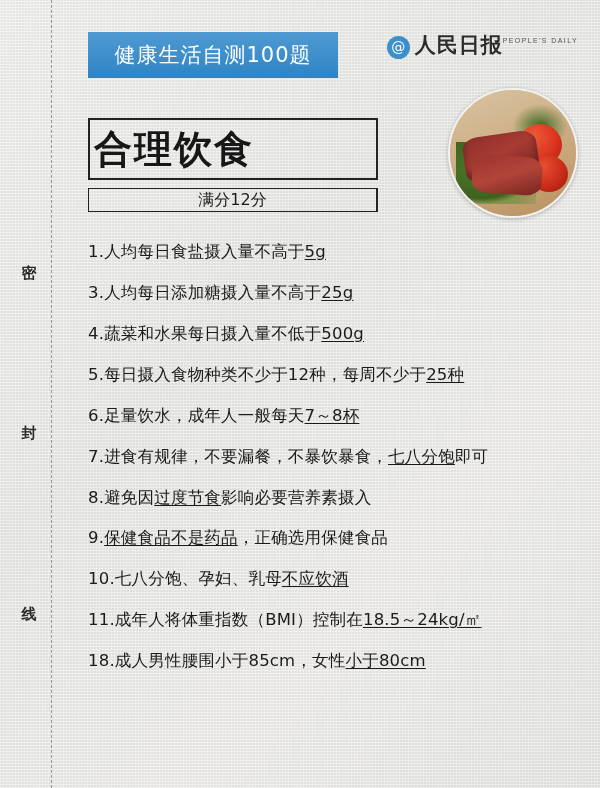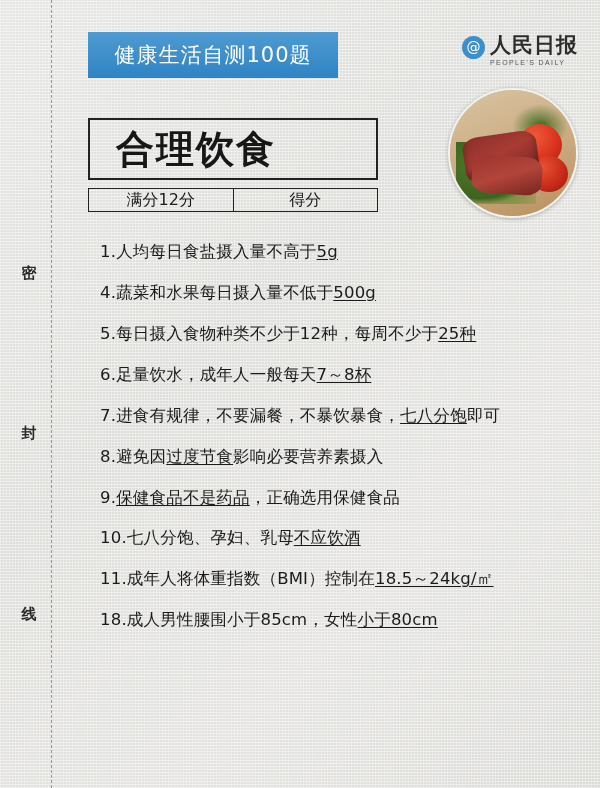--- a/index.html
+++ b/index.html
@@ -87,21 +87,21 @@
     height: 23px;
     border-radius: 50%;
     background: #3d8fcb;
     color: #fff;
     font-size: 14px;
     line-height: 23px;
     text-align: center;
     font-family: "DejaVu Sans", sans-serif;
     margin-top: 2px;
   }
-  .logo-text-wrap { display: flex; flex-direction: column; }
+  .logo-text-wrap { display: flex; flex-direction: row; }
   .logo-cn {
     color: #2c2c2c;
     font-size: 21px;
     font-weight: bold;
     letter-spacing: 1px;
     line-height: 22px;
     font-family: "DejaVu Sans", "Liberation Sans", sans-serif;
   }
   .logo-en {
     color: #555;
@@ -115,21 +115,21 @@
   .title-box {
     position: absolute;
     left: 88px;
     top: 118px;
     width: 290px;
     height: 62px;
     border: 2px solid #222;
     box-sizing: border-box;
     display: flex;
     align-items: center;
-    padding-left: 26px;
+    padding-left: 4px;
   }
   .title-box-text {
     font-size: 38px;
     font-weight: bold;
     color: #171717;
     letter-spacing: 2px;
     font-family: "DejaVu Sans", "Liberation Sans", sans-serif;
   }
 
   
@@ -233,21 +233,21 @@
     right: 26px;
     top: 30px;
     width: 14px;
     height: 10px;
     background: radial-gradient(ellipse at 50% 50%, #3f7a26 0%, rgba(63,122,38,0) 70%);
   }
 
   
   .list {
     position: absolute;
-    left: 100px;
+    left: 88px;
     top: 240px;
     width: 470px;
   }
   .item {
     font-size: 16.5px;
     color: #1b1b1b;
     line-height: 1.45;
     margin-bottom: 17px;
     font-family: "DejaVu Sans", "Liberation Sans", sans-serif;
     letter-spacing: 0.2px;
@@ -292,25 +292,25 @@
     <div class="steak"></div>
     <div class="steak2"></div>
   </div>
 
   <div class="title-box">
     <div class="title-box-text">合理饮食</div>
   </div>
 
   <div class="score-row">
     <div class="score-cell left">满分12分</div>
-    <div class="score-cell">得分</div>
   </div>
 
   <div class="list">
       <div class="item"><span>1.</span><span>人均每日食盐摄入量不高于</span><span class="u">5g</span></div>
+      <div class="item"><span>3.</span><span>人均每日添加糖摄入量不高于</span><span class="u">25g</span></div>
       <div class="item"><span>4.</span><span>蔬菜和水果每日摄入量不低于</span><span class="u">500g</span></div>
       <div class="item"><span>5.</span><span>每日摄入食物种类不少于12种，每周不少于</span><span class="u">25种</span></div>
       <div class="item"><span>6.</span><span>足量饮水，成年人一般每天</span><span class="u">7～8杯</span></div>
       <div class="item"><span>7.</span><span>进食有规律，不要漏餐，不暴饮暴食，</span><span class="u">七八分饱</span><span>即可</span></div>
       <div class="item"><span>8.</span><span>避免因</span><span class="u">过度节食</span><span>影响必要营养素摄入</span></div>
       <div class="item"><span>9.</span><span class="u">保健食品不是药品</span><span>，正确选用保健食品</span></div>
       <div class="item"><span>10.</span><span>七八分饱、孕妇、乳母</span><span class="u">不应饮酒</span></div>
       <div class="item"><span>11.</span><span>成年人将体重指数（BMI）控制在</span><span class="u">18.5～24kg/㎡</span></div>
       <div class="item"><span>18.</span><span>成人男性腰围小于85cm，女性</span><span class="u">小于80cm</span></div>
     </div>

